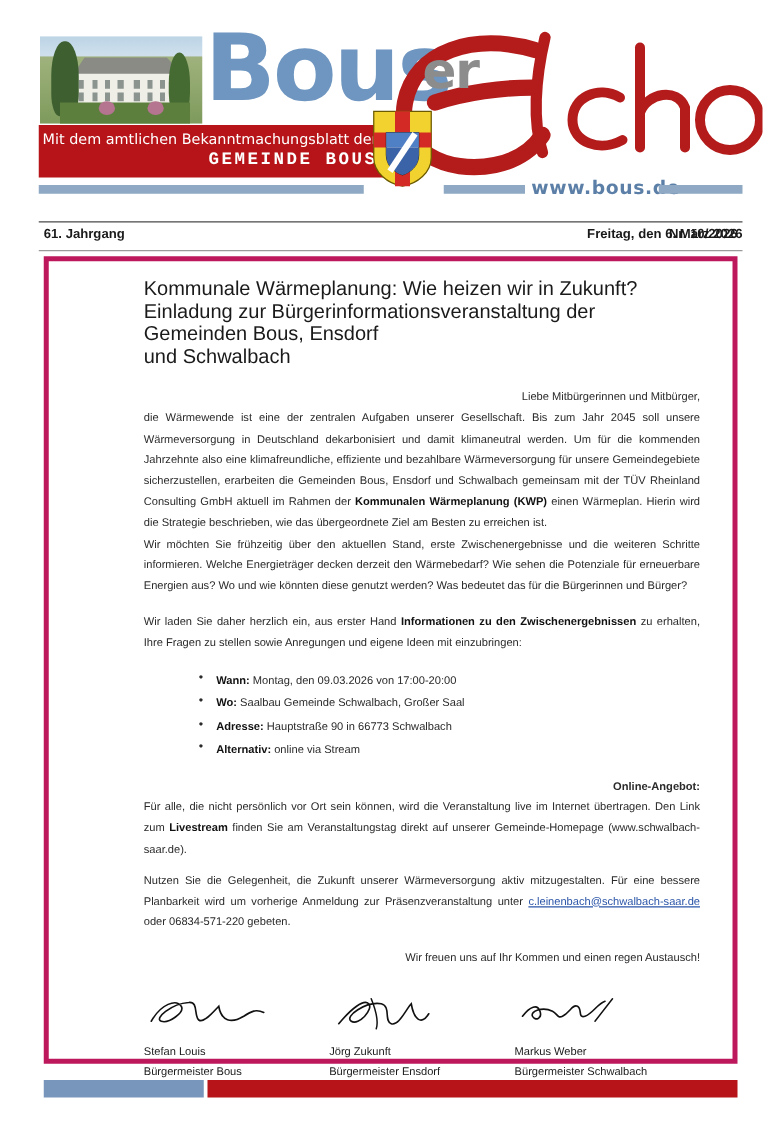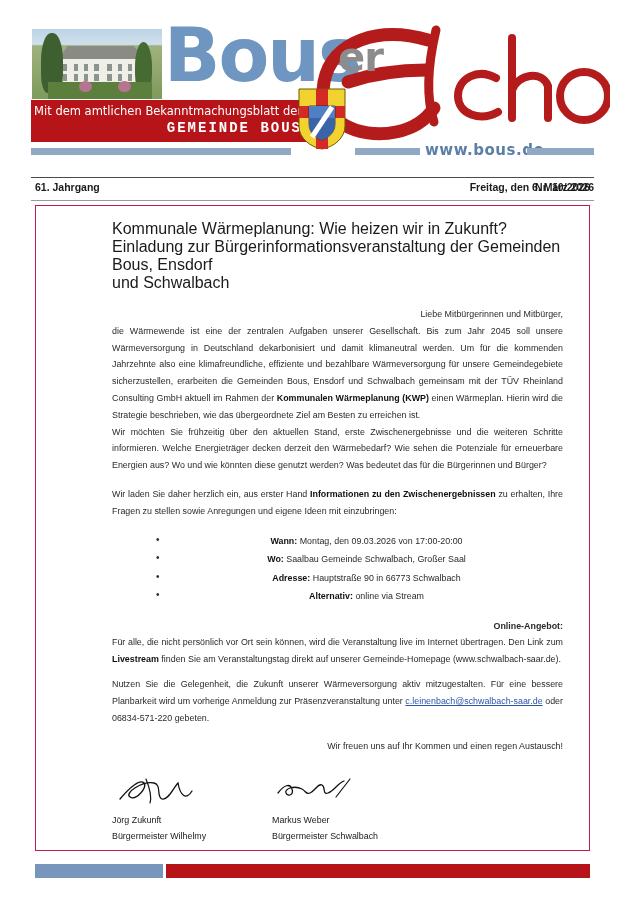--- a/index.html
+++ b/index.html
@@ -235,21 +235,21 @@
     background: #9a9a9a;
   }
 
   
   .content-box {
     position: absolute;
     left: 35px;
     top: 205px;
     width: 555px;
     height: 646px;
-    border: 1px solid #be185d;
+    border: 4px solid #be185d;
     box-sizing: border-box;
     background: #ffffff;
   }
   .content-inner {
     padding: 14px 26px 0 76px;
   }
   .title-block { margin-bottom: 14px; }
 
   p.body {
     margin: 0 0 0 0;
@@ -259,21 +259,20 @@
     color: #2a2a2a;
   }
   p.body.tight { text-align: right; }
   .gap { height: 12px; }
   .gap-sm { height: 8px; }
 
   ul.info-list {
     margin: 0;
     padding-left: 44px;
     list-style: none;
-    text-align: center;
   }
   ul.info-list li {
     font-size: 8.9px;
     line-height: 18.5px;
     color: #2a2a2a;
     position: relative;
     padding-left: 14px;
   }
   ul.info-list li::before {
     content: "\2022";
@@ -446,25 +445,32 @@
 
     <p class="body"><span>Nutzen Sie die Gelegenheit, die Zukunft unserer Wärmeversorgung aktiv mitzugestalten. Für eine bessere Planbarkeit wird um vorherige Anmeldung zur Präsenzveranstaltung unter </span><a class="mail" href="#">c.leinenbach@schwalbach-saar.de</a><span> oder 06834-571-220 gebeten.</span></p>
 
     <div class="gap"></div>
 
     <p class="body tight">Wir freuen uns auf Ihr Kommen und einen regen Austausch!</p>
 
     <div class="sig-row">
       <div class="sig-col">
         <svg class="sig-img" width="120" height="28" viewBox="0 0 120 28">
+          <path d="M6 20 C14 6 26 2 30 8 C33 13 20 22 14 20 C8 18 22 6 36 5 C44 4 40 16 44 19 C48 22 56 12 60 8 C62 20 70 22 80 16 C86 12 90 10 96 13" fill="none" stroke="#111" stroke-width="1.3" stroke-linecap="round"></path>
+        </svg>
+        <div class="sig-name">Stefan Louis</div>
+        <div class="sig-role">Bürgermeister Bous</div>
+      </div>
+      <div class="sig-col">
+        <svg class="sig-img" width="120" height="28" viewBox="0 0 120 28">
           <path d="M8 22 C18 10 28 2 32 6 C36 10 24 24 18 20 C12 16 30 4 42 6 C50 8 44 20 50 22 C56 24 62 10 66 6 C68 18 74 24 80 14" fill="none" stroke="#111" stroke-width="1.3" stroke-linecap="round"></path>
           <path d="M34 2 C38 12 40 20 38 26" fill="none" stroke="#111" stroke-width="1.2" stroke-linecap="round"></path>
         </svg>
         <div class="sig-name">Jörg Zukunft</div>
-        <div class="sig-role">Bürgermeister Wilhelmy</div>
+        <div class="sig-role">Bürgermeister Ensdorf</div>
       </div>
       <div class="sig-col">
         <svg class="sig-img" width="120" height="28" viewBox="0 0 120 28">
           <path d="M6 16 C12 8 18 6 20 12 C22 18 16 20 14 16 C12 12 22 8 30 12 C34 14 34 18 38 16 C44 13 46 6 50 8 C54 10 50 18 56 16 C62 14 66 6 72 4" fill="none" stroke="#111" stroke-width="1.3" stroke-linecap="round"></path>
           <path d="M64 20 L78 2" fill="none" stroke="#111" stroke-width="1.2" stroke-linecap="round"></path>
         </svg>
         <div class="sig-name">Markus Weber</div>
         <div class="sig-role">Bürgermeister Schwalbach</div>
       </div>
     </div>

